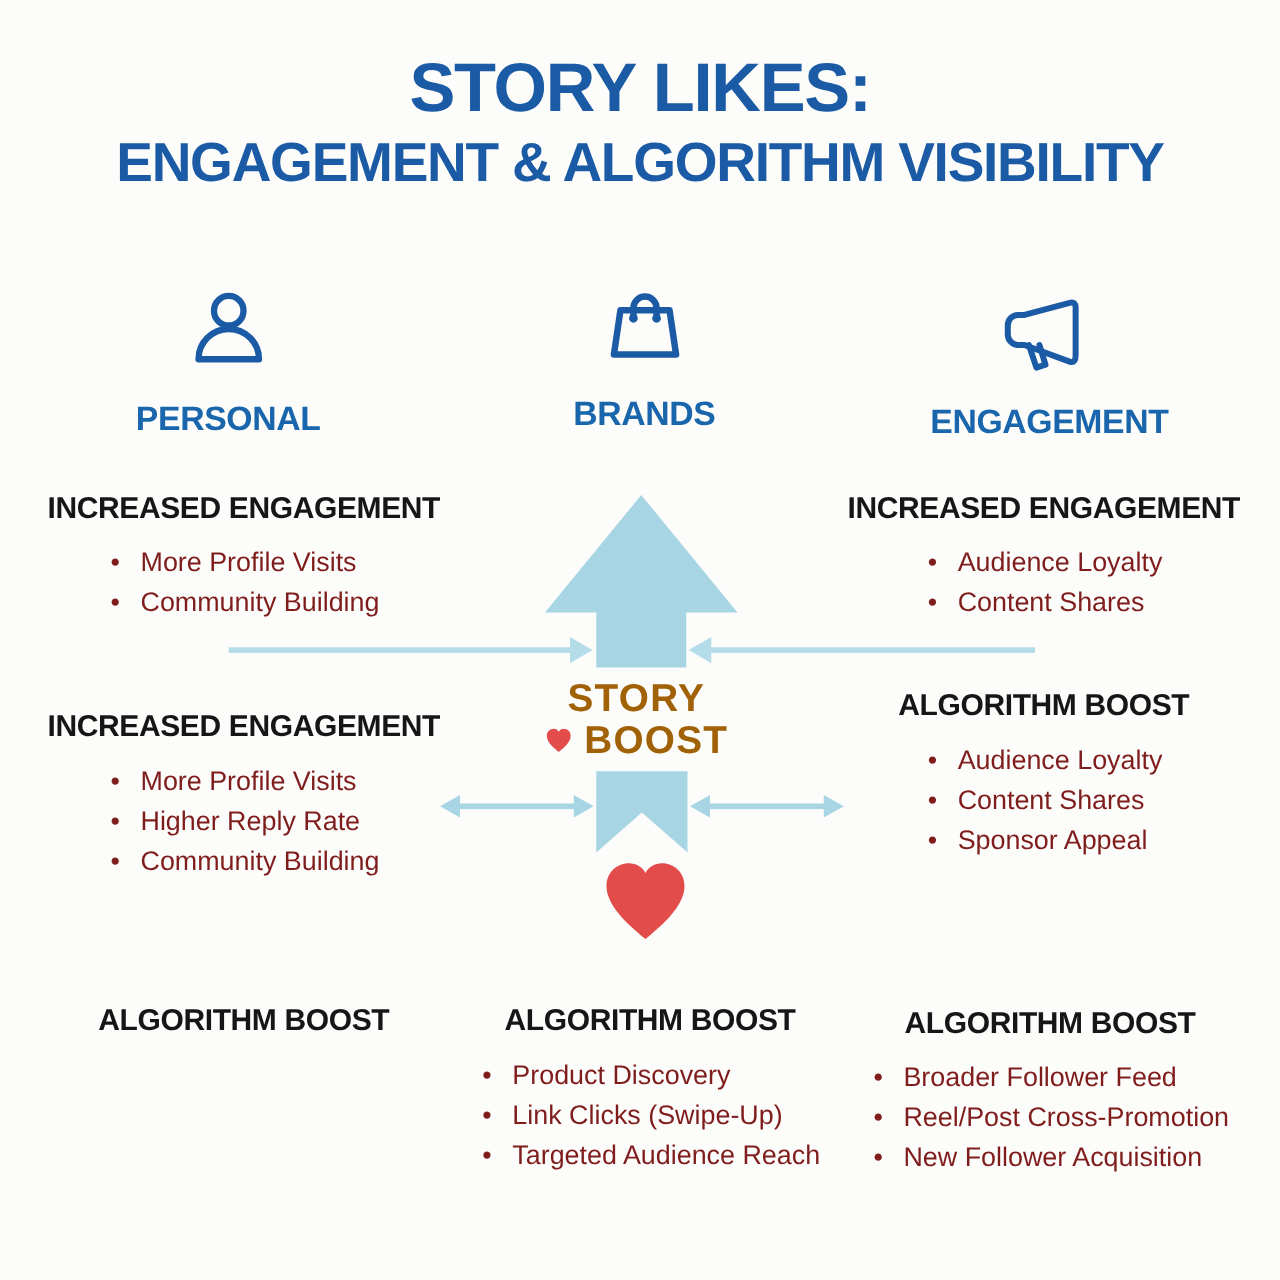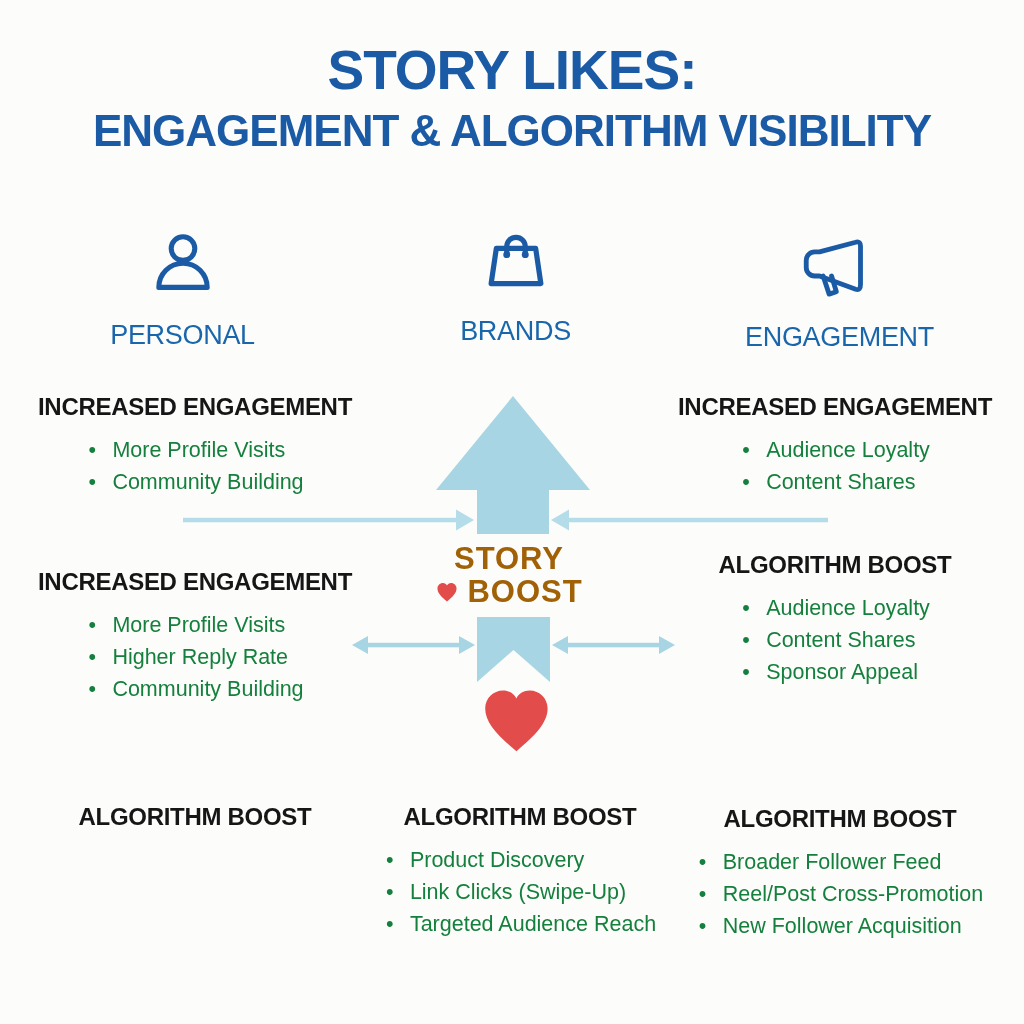--- a/index.html
+++ b/index.html
@@ -11,30 +11,30 @@
     width:1024px;height:1024px;position:relative;overflow:hidden;
     background:var(--bg);font-family:"Liberation Sans",sans-serif;
   }
   .abs{position:absolute;}
   .title{left:0;width:1024px;text-align:center;font-weight:bold;color:var(--title-blue);letter-spacing:-1px;}
   .title-1{top:38px;font-size:55px;}
   .title-2{top:106px;font-size:44px;}
 
   .audience{display:flex;flex-direction:column;align-items:center;}
   .audience .icon-wrap{height:74px;display:flex;align-items:flex-end;justify-content:center;}
-  .audience .aud-label{margin-top:18px;font-size:27px;font-weight:normal;color:var(--label-blue);letter-spacing:-0.3px;}
+  .audience .aud-label{margin-top:18px;font-size:27px;font-weight:bold;color:var(--label-blue);letter-spacing:-0.3px;}
   .aud-personal{left:100px;top:228px;width:165px;}
   .aud-brands{left:438px;top:224px;width:155px;}
   .aud-influencers{left:752px;top:230px;width:175px;}
   .blue-icon{stroke:var(--title-blue);stroke-width:4.5;fill:none;stroke-linejoin:round;stroke-linecap:round;}
 
   .sec{text-align:center;}
   .sec-h{font-size:24px;font-weight:bold;color:var(--text-dark);letter-spacing:-0.3px;}
   .sec-list{list-style:none;display:table;margin:13px auto 0;padding:0;text-align:left;
-            font-size:21.5px;color:#15803d;}
+            font-size:21.5px;color:#7f1d1d;}
   .sec-list li{position:relative;padding-left:26px;line-height:32px;white-space:nowrap;}
   .sec-list li::before{content:"\2022";position:absolute;left:2px;}
 
   .sec-lt{left:20px;top:393px;width:350px;}
   .sec-rt{left:650px;top:393px;width:370px;}
   .sec-lm{left:15px;top:568px;width:360px;}
   .sec-rm{left:655px;top:551px;width:360px;}
   .sec-lb{left:25px;top:803px;width:340px;}
   .sec-cb{left:360px;top:803px;width:320px;}
   .sec-rb{left:660px;top:805px;width:360px;}

